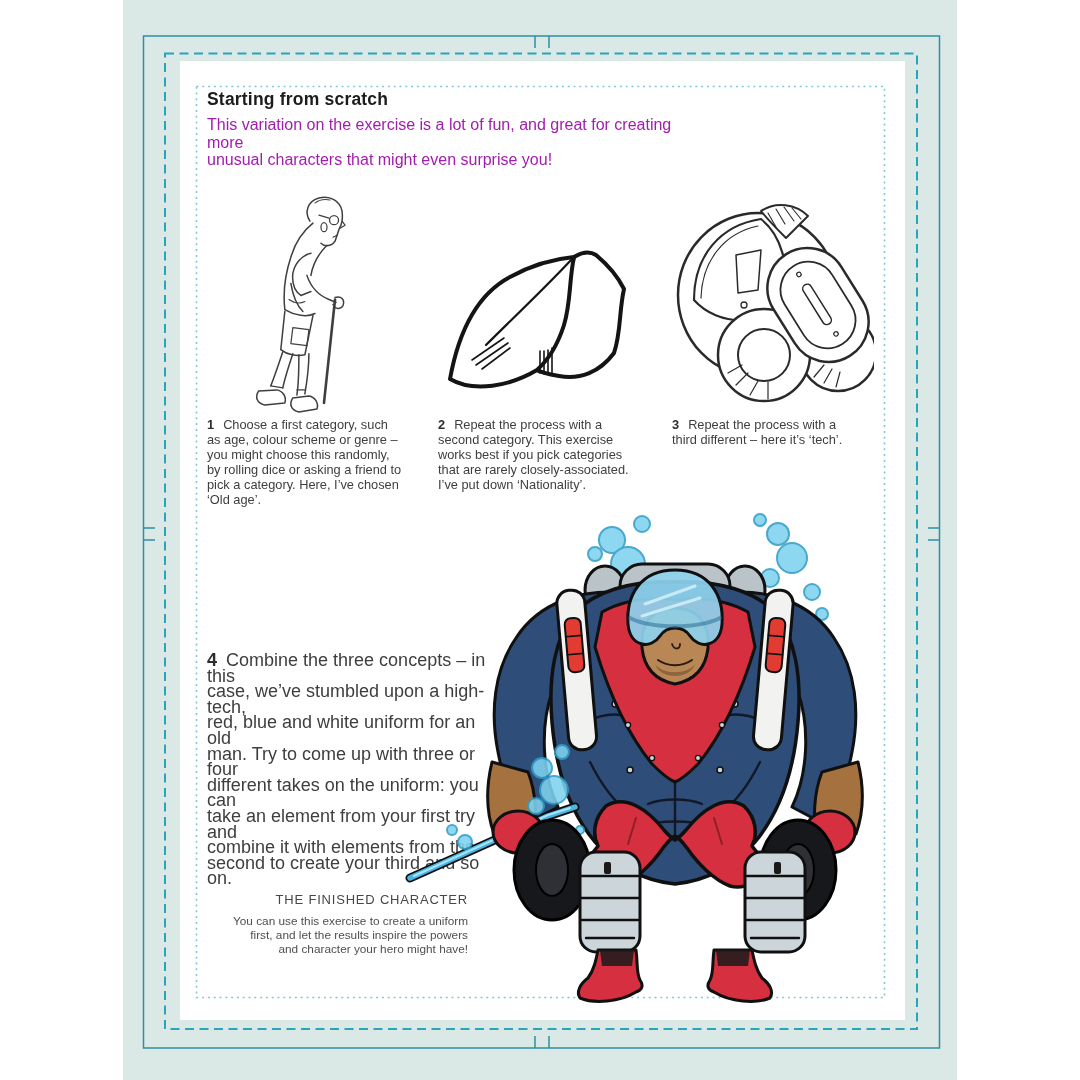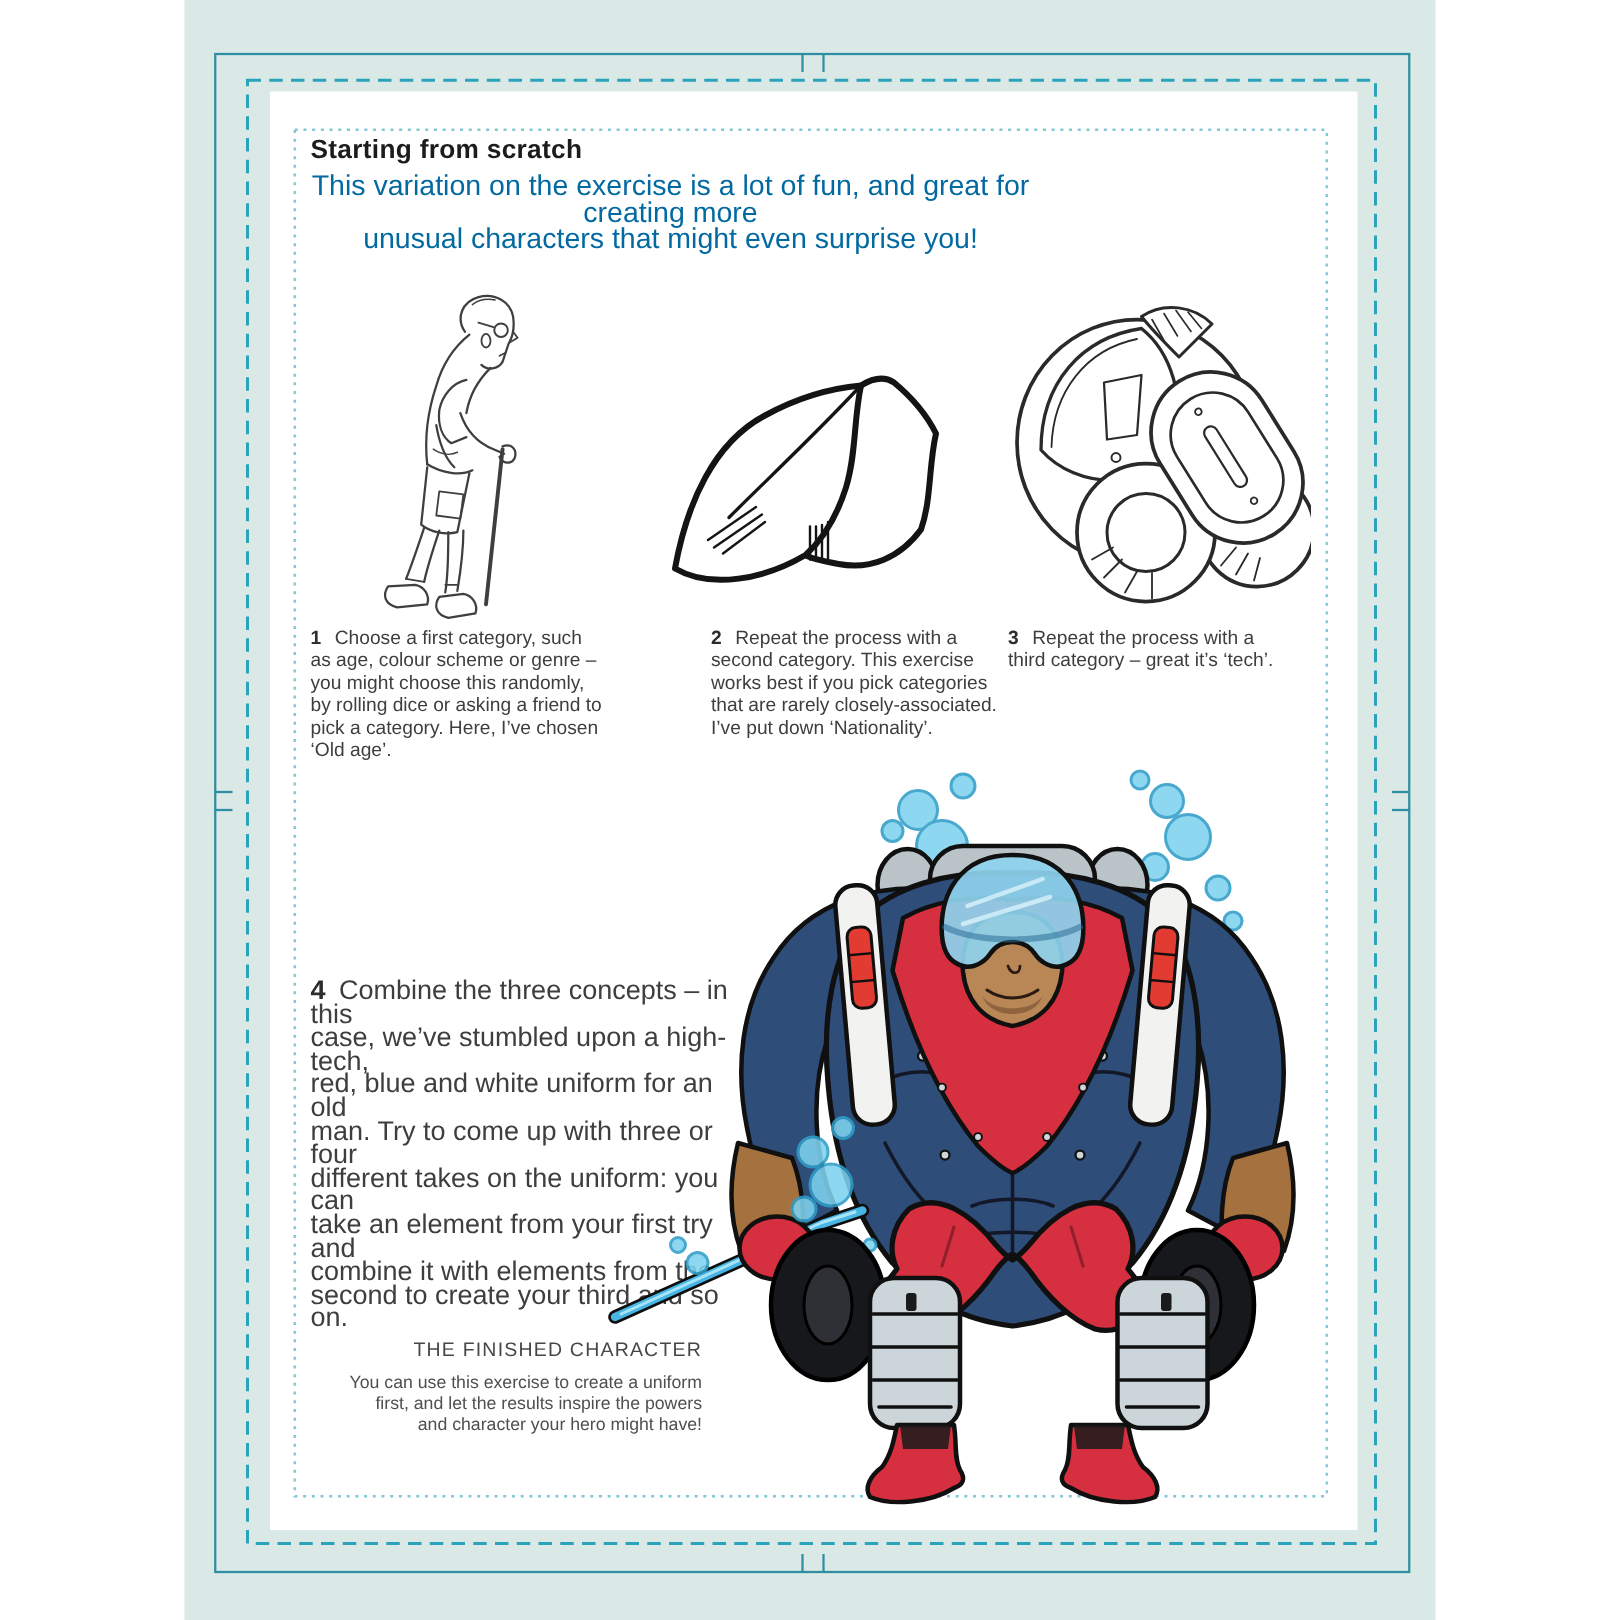--- a/index.html
+++ b/index.html
@@ -9,32 +9,32 @@
     font-family:"Liberation Sans", sans-serif;
     color:#3e3e3e;
   }
   .teal-band{position:absolute;left:123px;top:0;width:834px;height:1080px;background:#dae8e6;z-index:0;}
   .border-svg{position:absolute;left:0;top:0;width:1080px;height:1080px;z-index:1;}
   .page{position:absolute;left:180px;top:61px;width:725px;height:959px;background:#ffffff;z-index:2;}
   .dotted-svg{position:absolute;left:0;top:0;width:725px;height:959px;z-index:1;}
   .content{position:absolute;left:0;top:0;width:725px;height:734px;z-index:2;}
 
   .page-title{position:absolute;left:27px;top:28px;font-size:17.5px;font-weight:bold;color:#1c1c1c;letter-spacing:.2px;}
-  .intro{position:absolute;left:27px;top:55px;width:480px;font-size:19px;line-height:17.5px;white-space:pre-line;color:#0369a1;text-align:center;}
+  .intro{position:absolute;left:27px;top:55px;width:480px;font-size:16px;line-height:17.5px;white-space:pre-line;color:#a21caf;}
 
   .fig{position:absolute;}
   .fig-oldman{left:66px;top:130px;width:162px;height:226px;}
   .fig-paper{left:262px;top:186px;width:200px;height:165px;}
   .fig-pod{left:486px;top:134px;width:208px;height:208px;}
 
   .caption{position:absolute;font-size:12.8px;line-height:15px;color:#3e3e3e;}
   .caption .num{font-weight:bold;padding-right:9px;color:#2d2d2d;}
   .caption .cap-text{white-space:pre-line;text-align:right;}
   .cap1{left:27px;top:356px;width:235px;}
-  .cap2{left:258px;top:356px;width:240px;margin-left:36px;}
+  .cap2{left:258px;top:356px;width:240px;}
   .cap3{left:492px;top:356px;width:220px;}
   .cap4{left:27px;top:592px;width:280px;font-size:18px;line-height:15.6px;}
 
   .finished{position:absolute;left:12px;top:831px;width:276px;text-align:right;}
   .finished-heading{font-size:13px;font-weight:normal;letter-spacing:.8px;color:#474747;}
   .finished-text{margin-top:7px;font-size:11.8px;line-height:14px;color:#4f4f4f;white-space:pre-line;}
 
   .fig-hero{left:210px;top:451px;width:490px;height:500px;}
 </style>
 </head>
@@ -178,21 +178,21 @@
     </div>
     <div class="caption cap2">
       <span class="num">2</span><span class="cap-text">Repeat the process with a
 second category. This exercise
 works best if you pick categories
 that are rarely closely-associated.
 I’ve put down ‘Nationality’.</span>
     </div>
     <div class="caption cap3">
       <span class="num">3</span><span class="cap-text">Repeat the process with a
-third category – great it’s ‘tech’.</span>
+third different – here it’s ‘tech’.</span>
     </div>
 
     <div class="caption cap4">
       <span class="num">4</span><span class="cap-text">Combine the three concepts – in this
 case, we’ve stumbled upon a high-tech,
 red, blue and white uniform for an old
 man. Try to come up with three or four
 different takes on the uniform: you can
 take an element from your first try and
 combine it with elements from the

